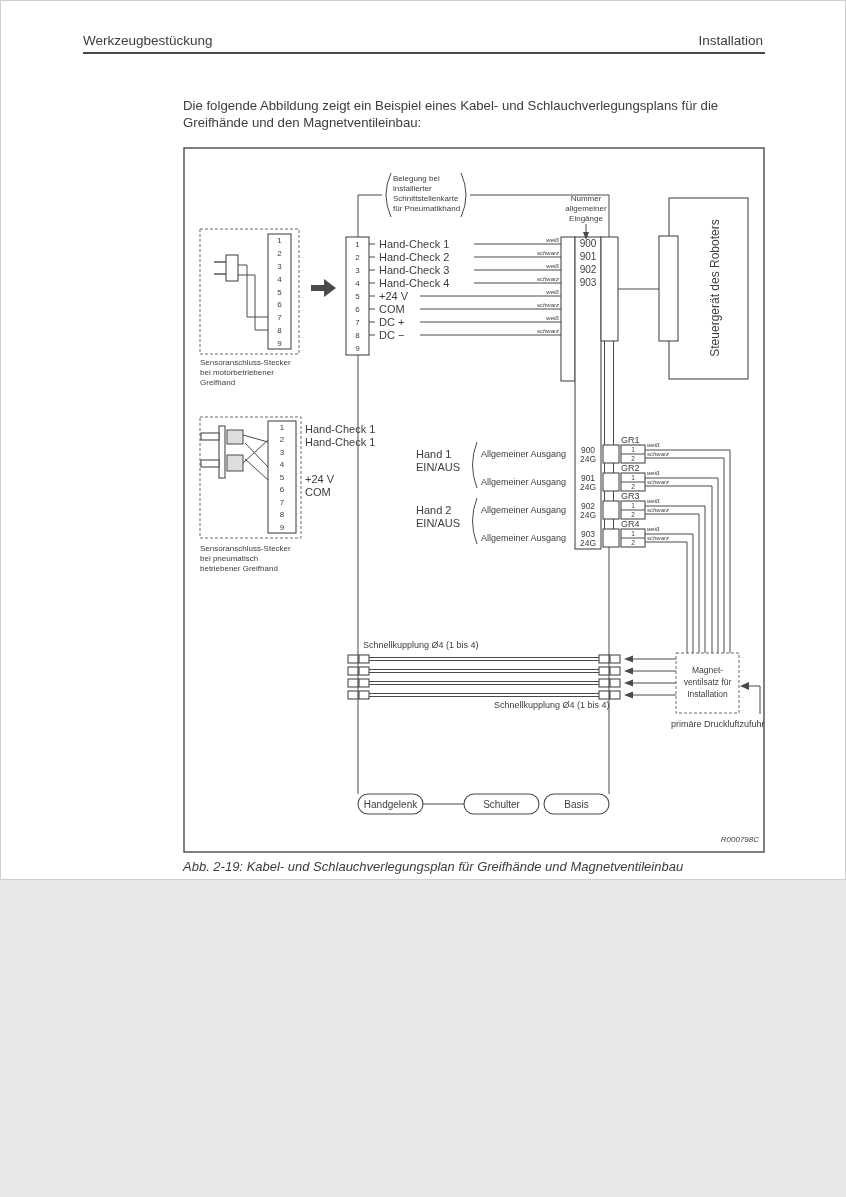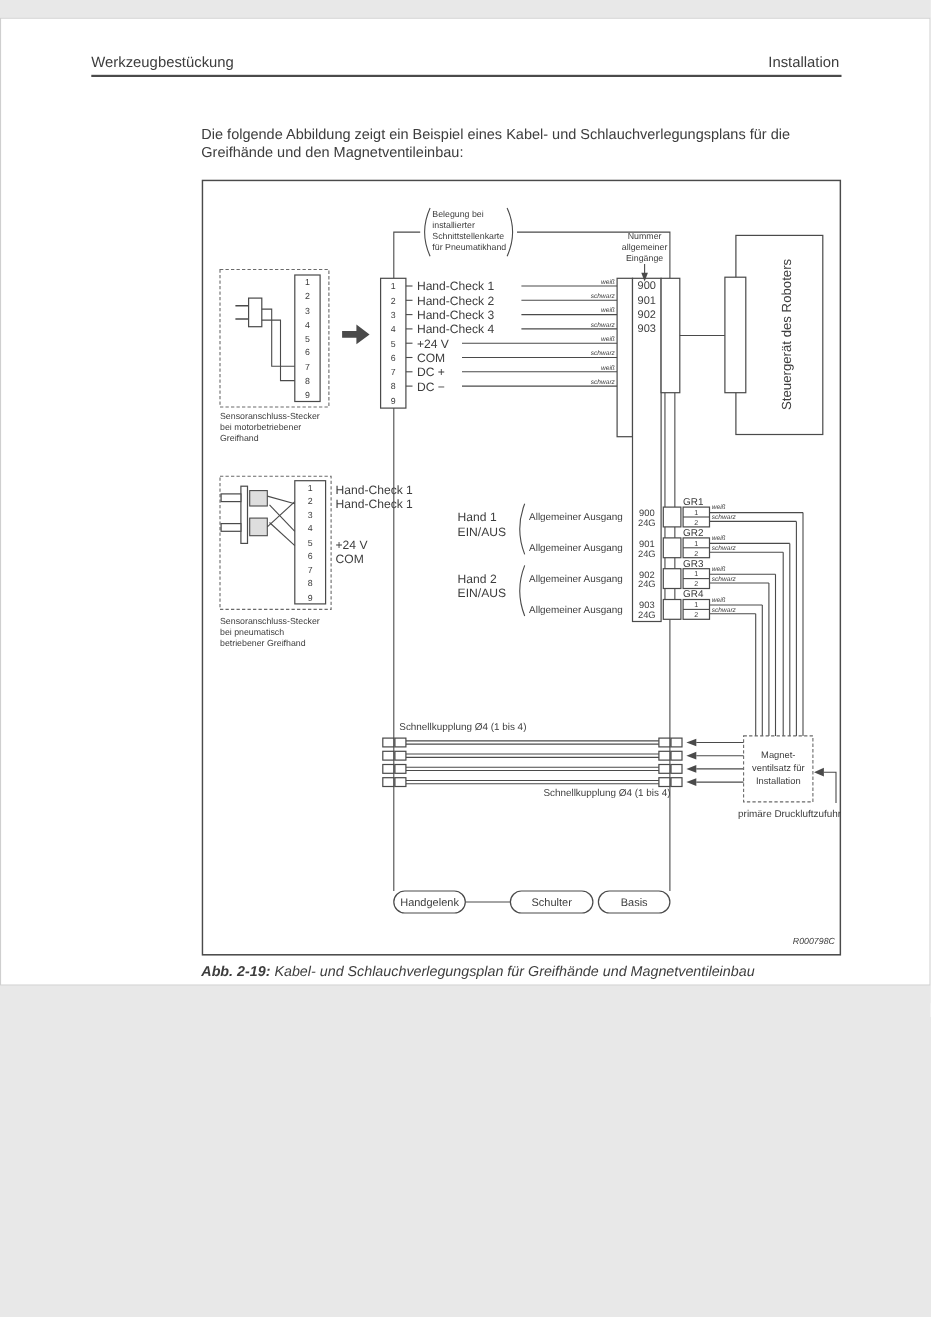--- a/index.html
+++ b/index.html
@@ -1,27 +1,27 @@
 <!DOCTYPE html>
 <html lang="de"><head>
 <meta charset="utf-8">
 <style>
   html,body{margin:0;padding:0;background:#e8e8e8;}
   .page{
-    position:relative;width:846px;height:880px;margin:16px auto;
+    position:relative;width:846px;height:880px;margin:0 auto;
     background:#ffffff;border:1px solid #cfcfcf;box-sizing:border-box;
     font-family:"Liberation Sans",sans-serif;color:#3d3d3d;overflow:hidden;
   }
   .abs{position:absolute;}
   .hdr-left{left:82px;top:32px;font-size:13.5px;}
   .hdr-right{right:82px;top:32px;font-size:13.5px;}
   .hdr-rule{left:82px;top:51px;width:682px;height:2px;background:#4a4a4a;}
   .intro{left:182px;top:97px;width:592px;font-size:13.2px;line-height:1.25;}
   .figcap{left:182px;top:858px;width:600px;font-size:13px;font-style:italic;}
-  .figcap b{font-weight:bold;}
+  .figcap b{font-weight:normal;}
   .note-box{left:83px;top:919px;width:79px;height:24px;background:#c6c6c6;
     display:flex;align-items:center;justify-content:center;
     font-weight:bold;font-size:16px;color:#333;}
   .note-bar{left:180px;top:916px;width:3px;height:29px;background:#3a3a3a;}
   .note-text{left:196px;top:922px;width:560px;font-size:13.2px;}
   .ftr-rule{left:82px;top:1134px;width:682px;height:2px;background:#a9a9a9;}
   .ftr-page{left:82px;top:1144px;font-size:13px;}
   .ftr-brand{right:82px;top:1141px;display:flex;align-items:center;gap:2px;
     font-weight:bold;font-size:16px;color:#4a4a4a;letter-spacing:0.3px;}
   svg.diagram{left:182px;top:146px;}

